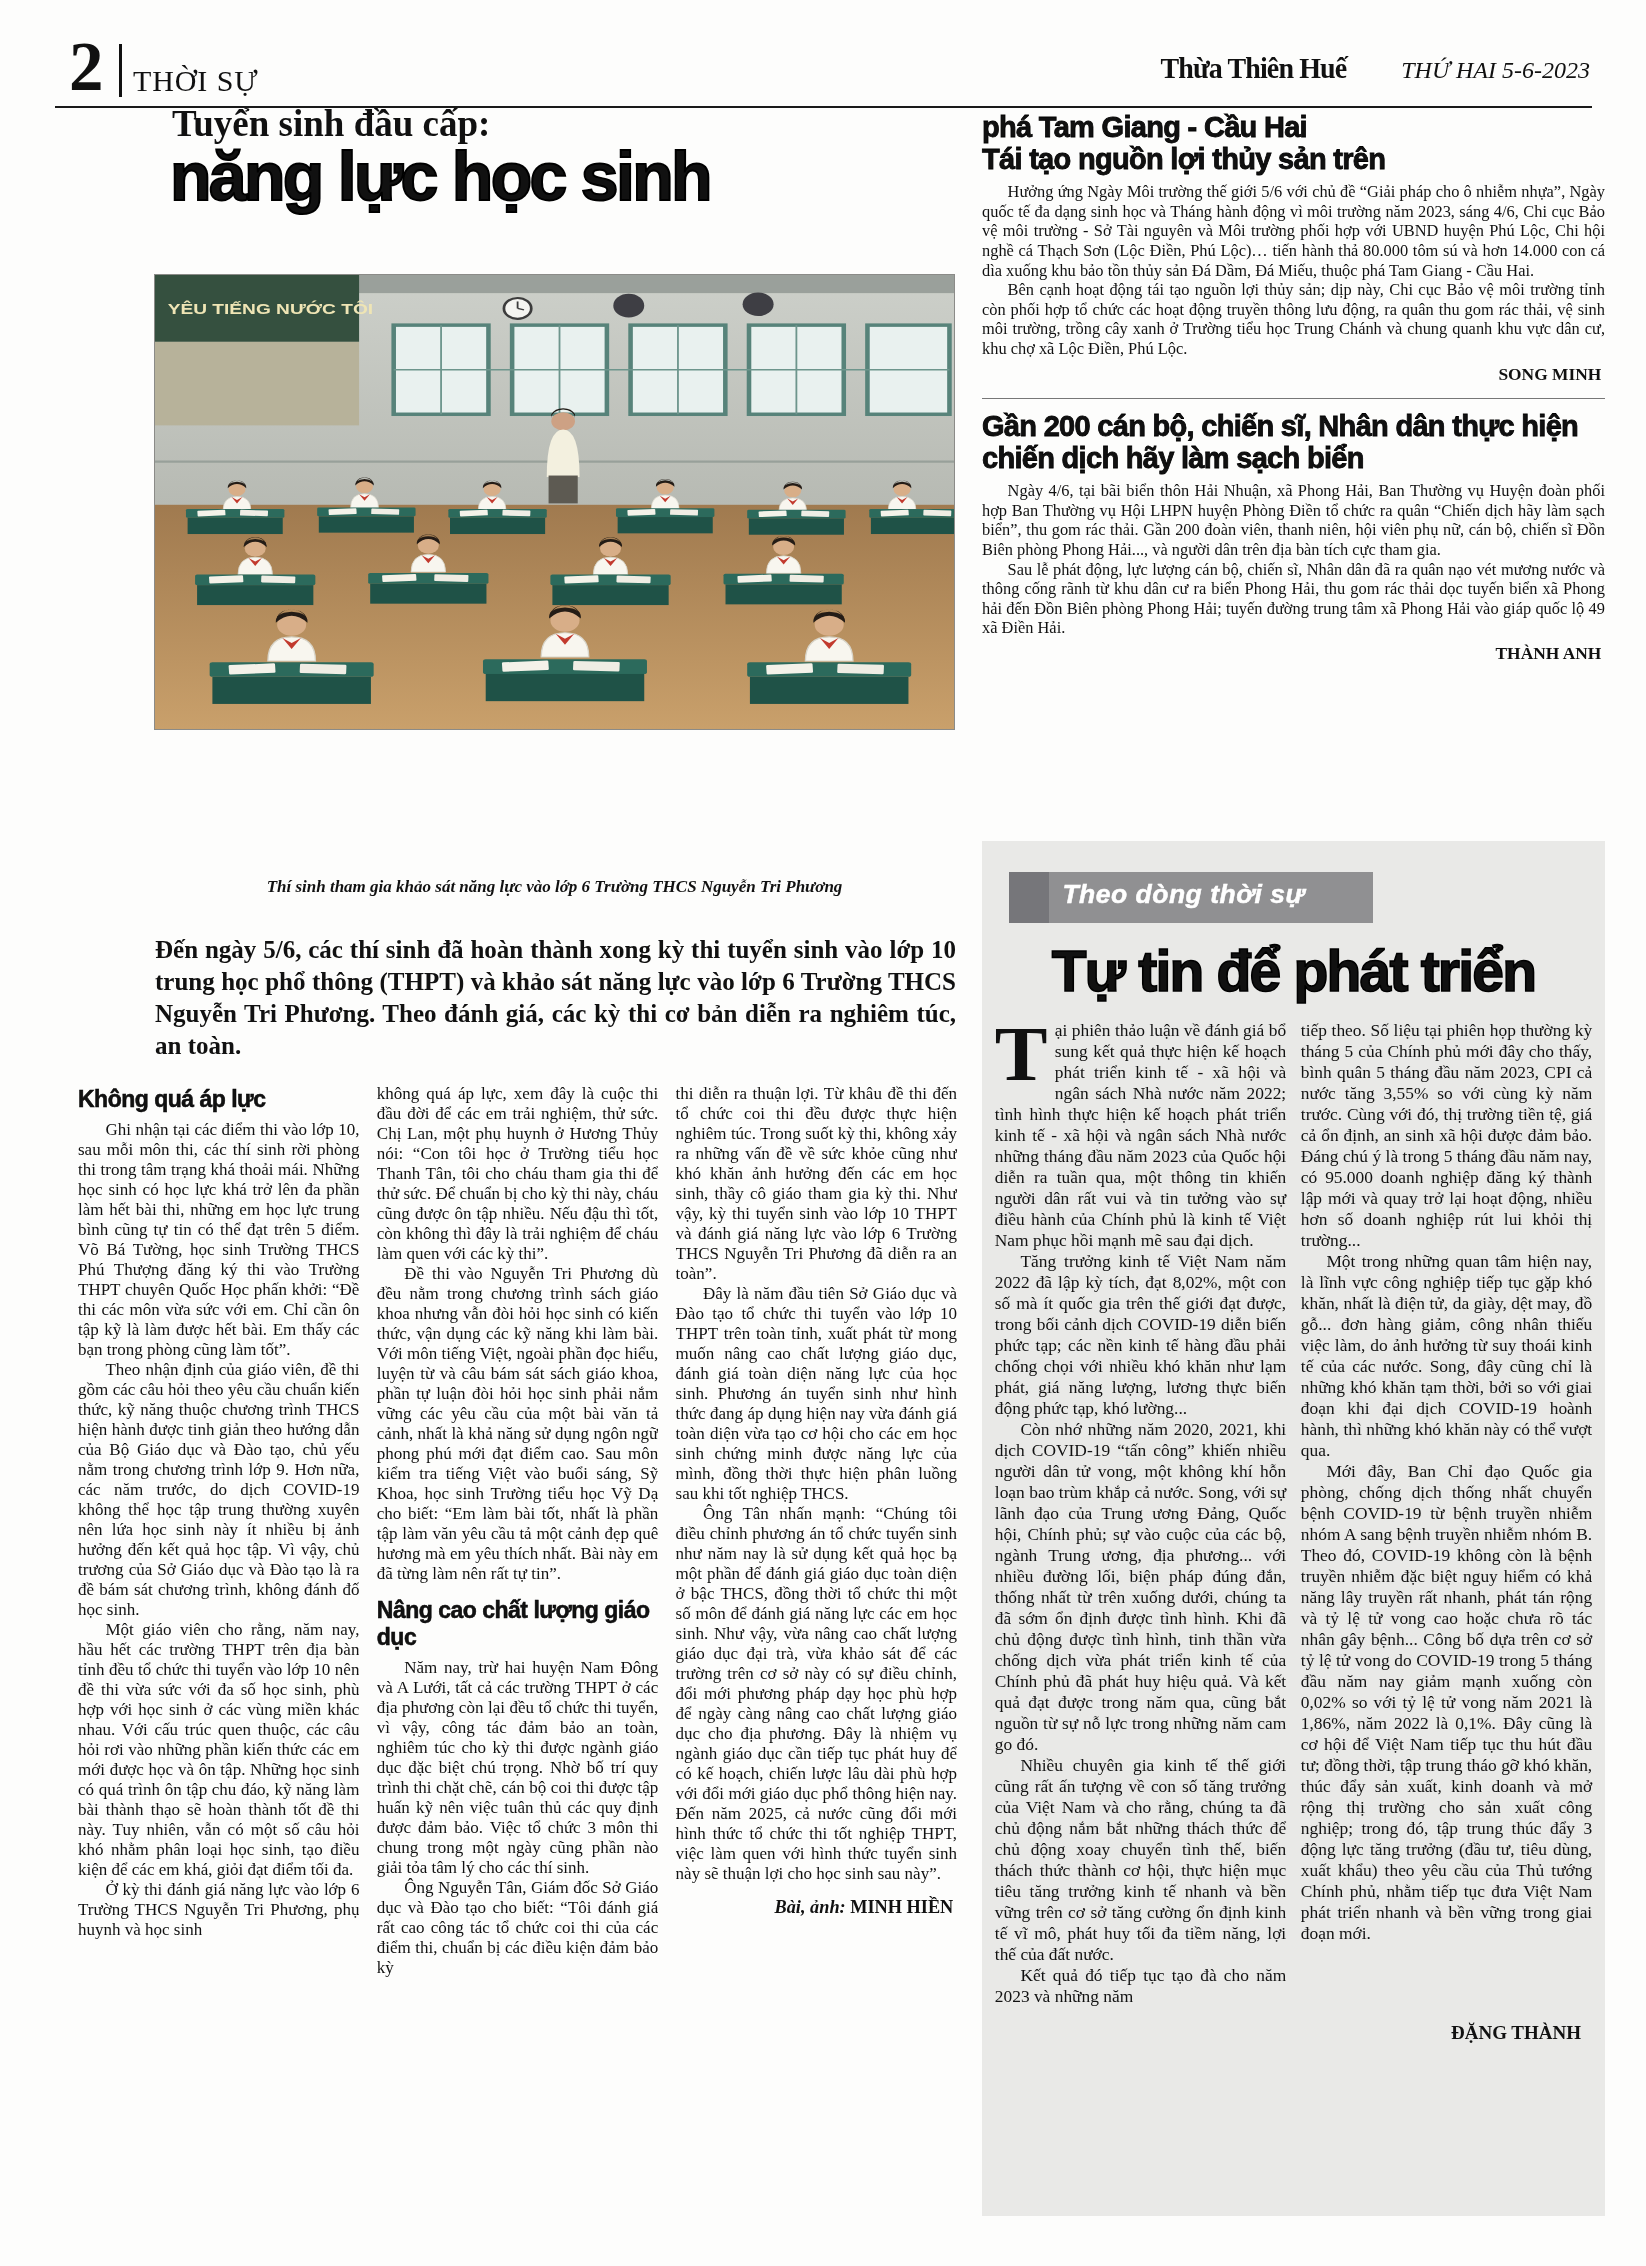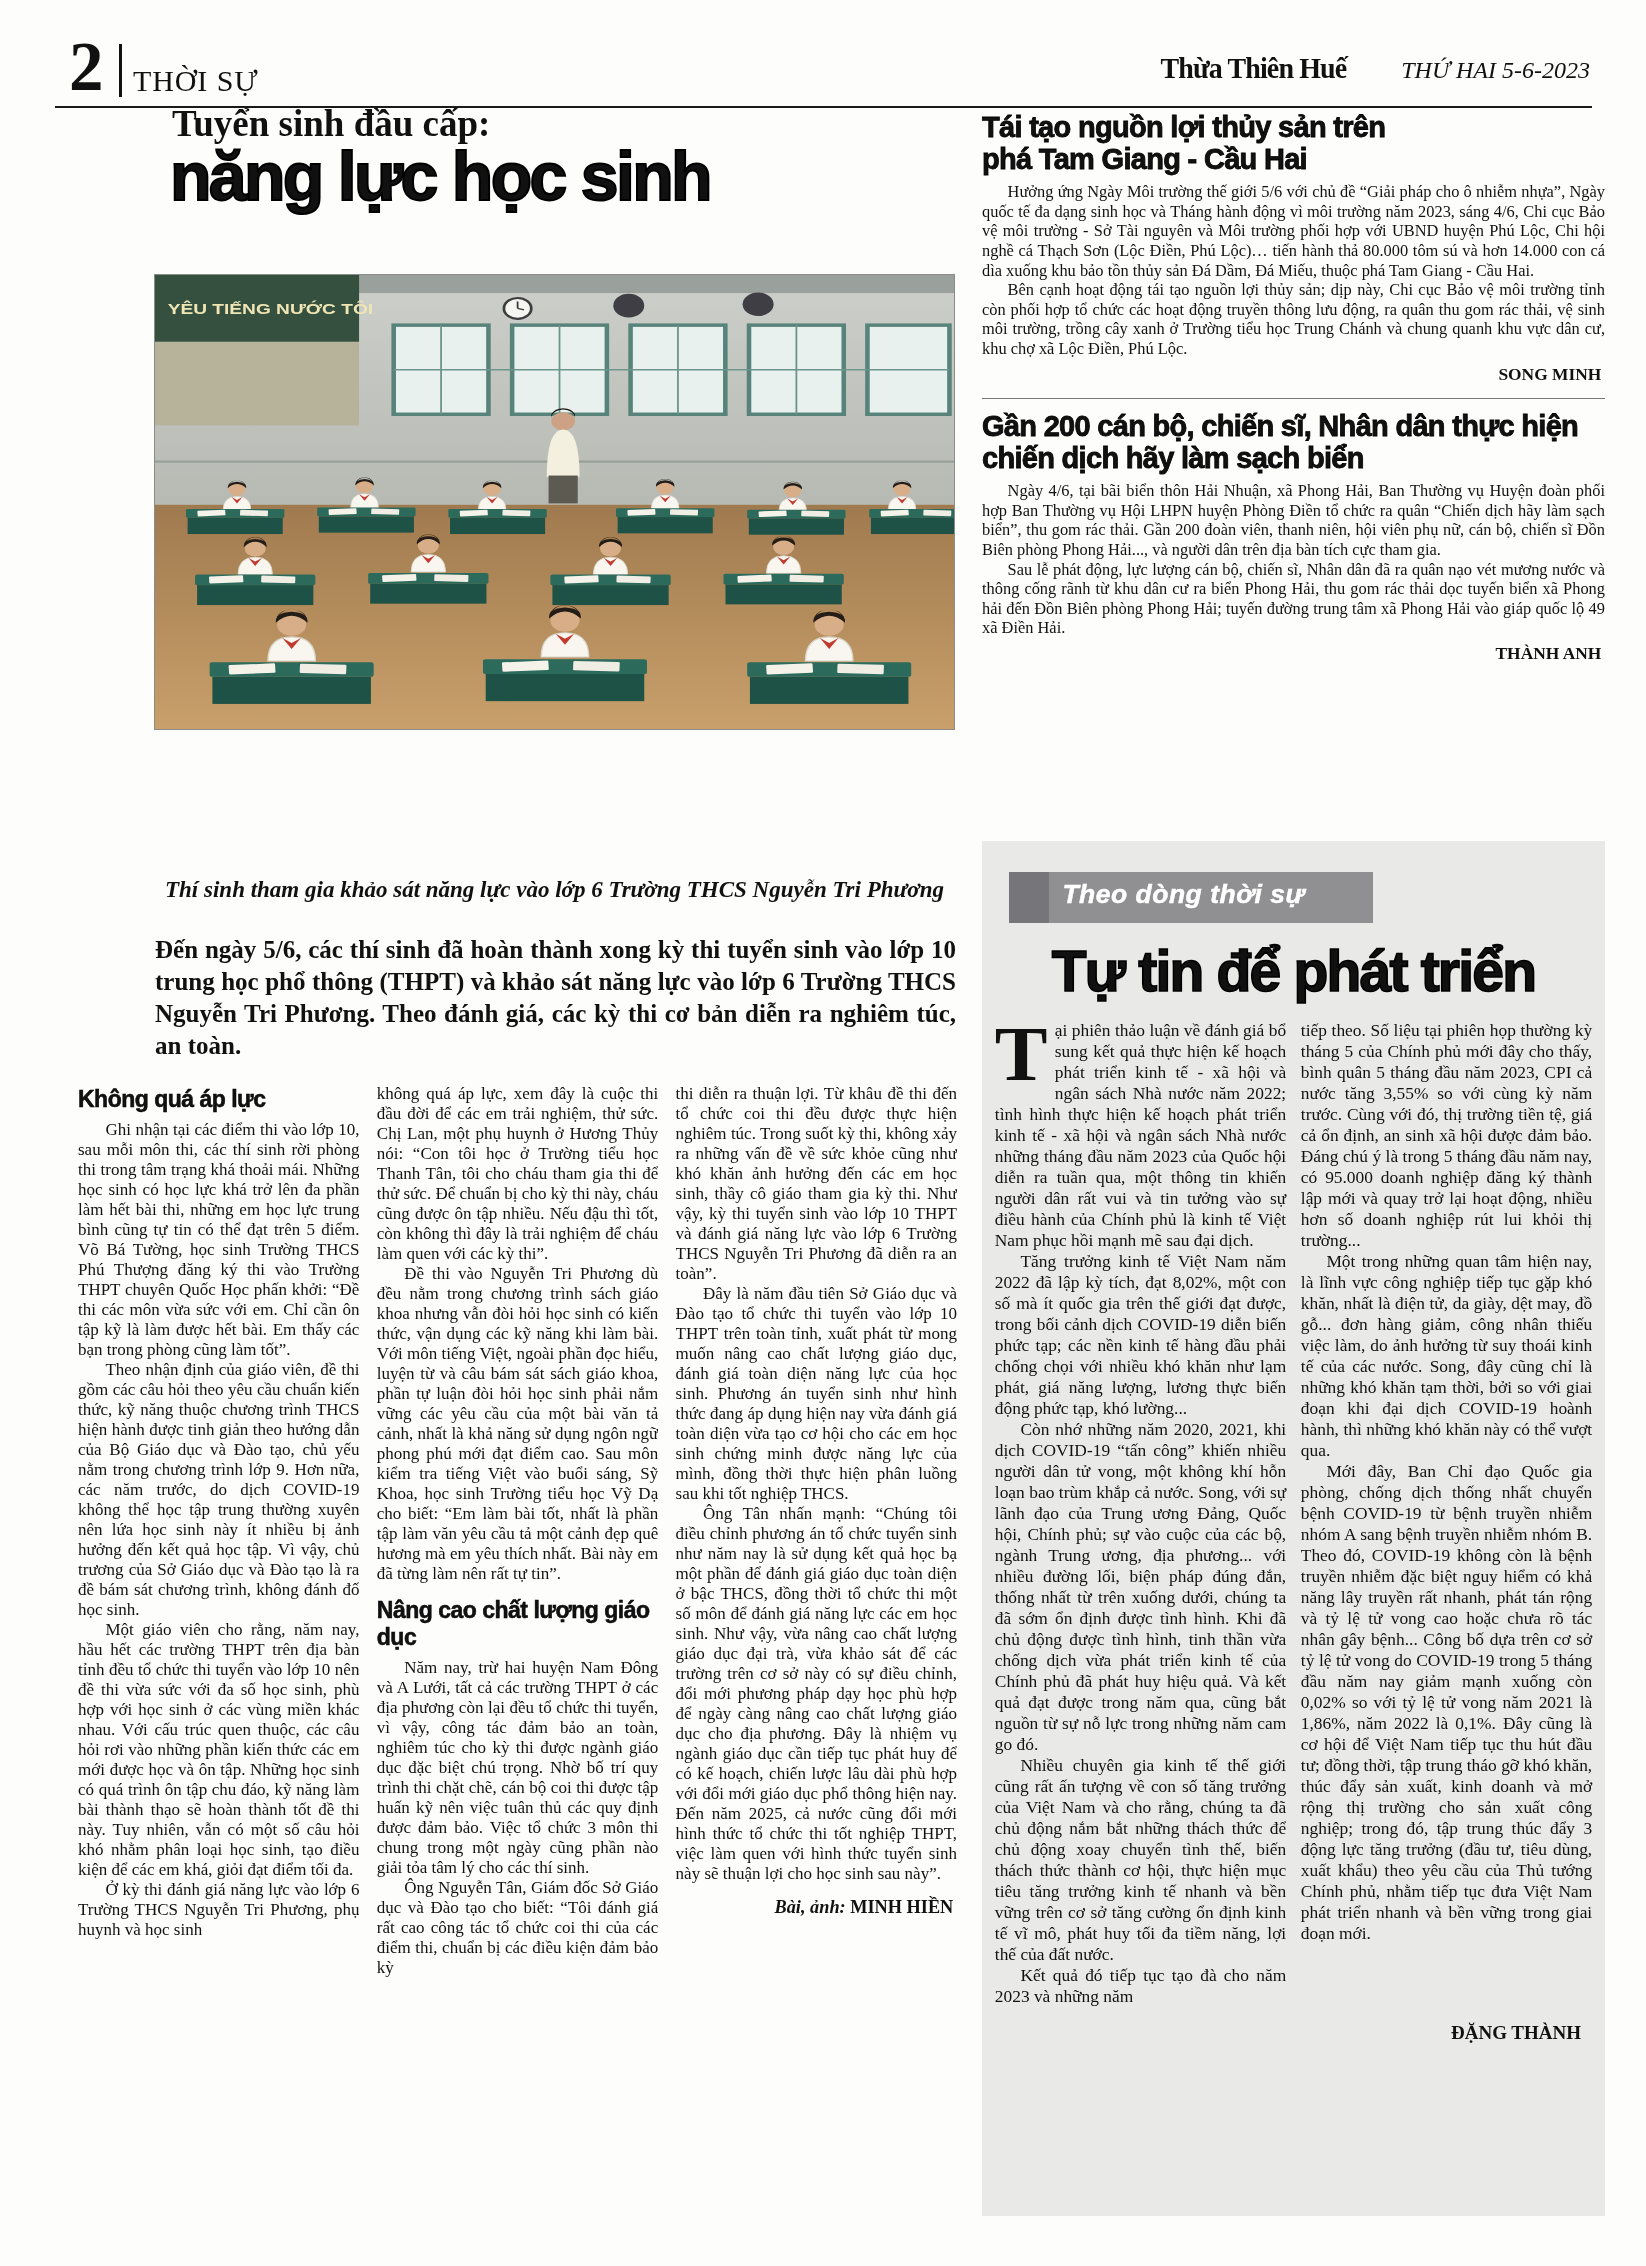--- a/index.html
+++ b/index.html
@@ -18,21 +18,21 @@
   .hdr-date { font-size:24px; font-family:"Liberation Serif",serif;font-style:italic; }
   .hdr-rule { position:absolute; left:55px; right:55px; top:106px; height:1.8px; background:#1a1a1a; }
 
   
   .kicker { position:absolute; left:172px; top:102px; font-size:37px; font-weight:bold; font-family:"Liberation Serif",serif; }
   .headline { position:absolute; left:170px; top:144px; width:795px; font-family:"Liberation Sans","DejaVu Sans",sans-serif;
     font-weight:bold; font-size:68px; line-height:64px; letter-spacing:-2.7px; -webkit-text-stroke:2px #000; }
   .photo-wrap { position:absolute; left:154px; top:274px; width:801px; height:456px; border:0.9px solid #8b8b88; background:#b9bcb6; }
   .photo-svg { width:100%; height:100%; display:block; }
   .caption { position:absolute; left:154px; top:877px; width:801px; text-align:center;
-    font-size:23px; font-weight:bold; font-style:italic; font-family:"Liberation Serif",serif; }
+    font-size:17px; font-weight:bold; font-style:italic; font-family:"Liberation Serif",serif; }
   .lead { position:absolute; left:155px; top:934px; width:801px; font-size:25px; line-height:32px;
     font-weight:bold; text-align:justify; font-family:"Liberation Serif",serif; }
   .main-cols { position:absolute; left:78px; top:1084px; width:879px; height:1168px; display:flex; gap:17.4px; overflow:hidden; }
   .mcol { flex:1 1 0; overflow:hidden; }
   .subhead { font-family:"Liberation Sans","DejaVu Sans",sans-serif; font-weight:bold; font-size:23px;
     letter-spacing:-0.5px; -webkit-text-stroke:0.5px #000; margin:1.8px 0 7.3px 0; }
   .subhead.mid { margin-top:12.8px; }
   .para { font-size:17px; line-height:20px; text-align:justify; text-indent:27.4px; }
   .para.nf { text-indent:0; }
   .byline-main { margin-top:12.8px; text-align:right; font-size:18.3px; font-weight:bold; padding-right:3.7px; }
@@ -208,22 +208,22 @@
       <p class="byline-main">
         <span class="pfx">Bài, ảnh:</span>
         <span>MINH HIỀN</span>
       </p>
     </div>
   </div>
 
   <div class="right-col">
     <div class="brief">
       <div class="brief-title">
+        <div>phá Tam Giang - Cầu Hai</div>
         <div>Tái tạo nguồn lợi thủy sản trên</div>
-        <div>phá Tam Giang - Cầu Hai</div>
       </div>
       <p>Hưởng ứng Ngày Môi trường thế giới 5/6 với chủ đề “Giải pháp cho ô nhiễm nhựa”, Ngày quốc tế đa dạng sinh học và Tháng hành động vì môi trường năm 2023, sáng 4/6, Chi cục Bảo vệ môi trường - Sở Tài nguyên và Môi trường phối hợp với UBND huyện Phú Lộc, Chi hội nghề cá Thạch Sơn (Lộc Điền, Phú Lộc)… tiến hành thả 80.000 tôm sú và hơn 14.000 con cá dìa xuống khu bảo tồn thủy sản Đá Dầm, Đá Miếu, thuộc phá Tam Giang - Cầu Hai.</p>
       <p>Bên cạnh hoạt động tái tạo nguồn lợi thủy sản; dịp này, Chi cục Bảo vệ môi trường tỉnh còn phối hợp tổ chức các hoạt động truyền thông lưu động, ra quân thu gom rác thải, vệ sinh môi trường, trồng cây xanh ở Trường tiểu học Trung Chánh và chung quanh khu vực dân cư, khu chợ xã Lộc Điền, Phú Lộc.</p>
       <div class="brief-byline">SONG MINH</div>
     </div>
 
     <div class="brief-rule"></div>
 
     <div class="brief">
       <div class="brief-title">

